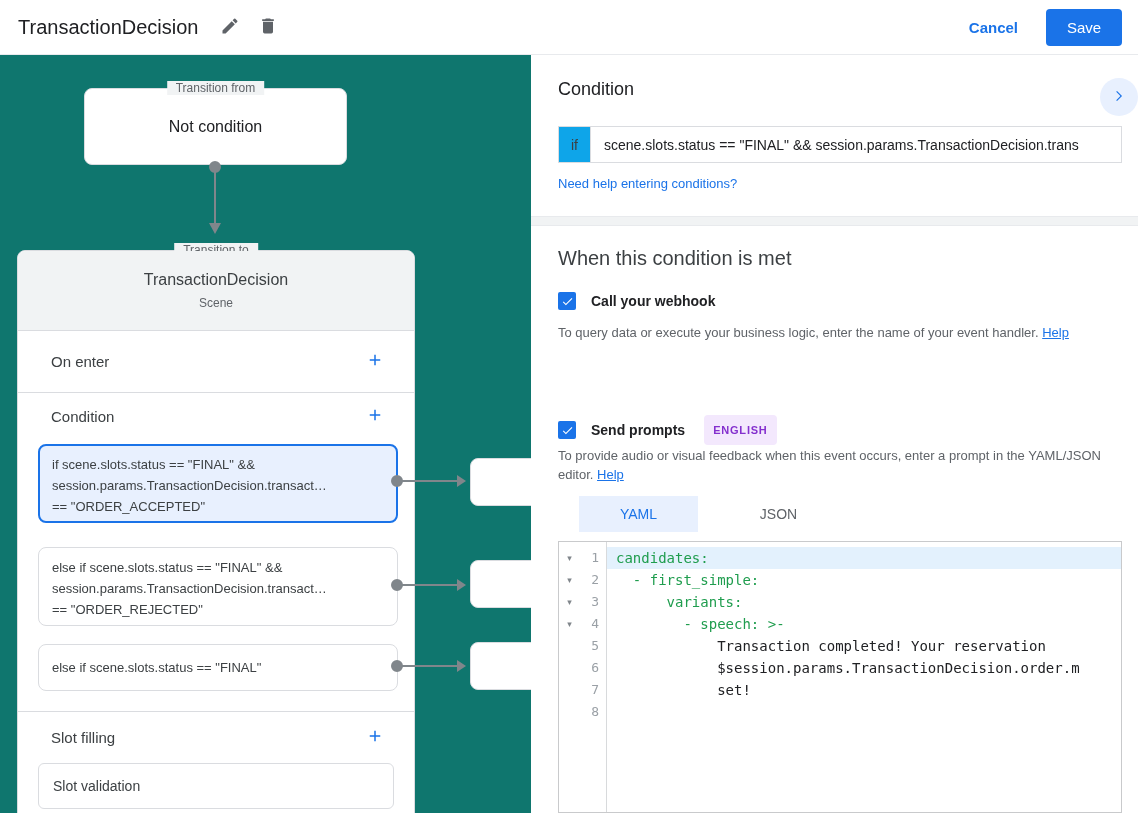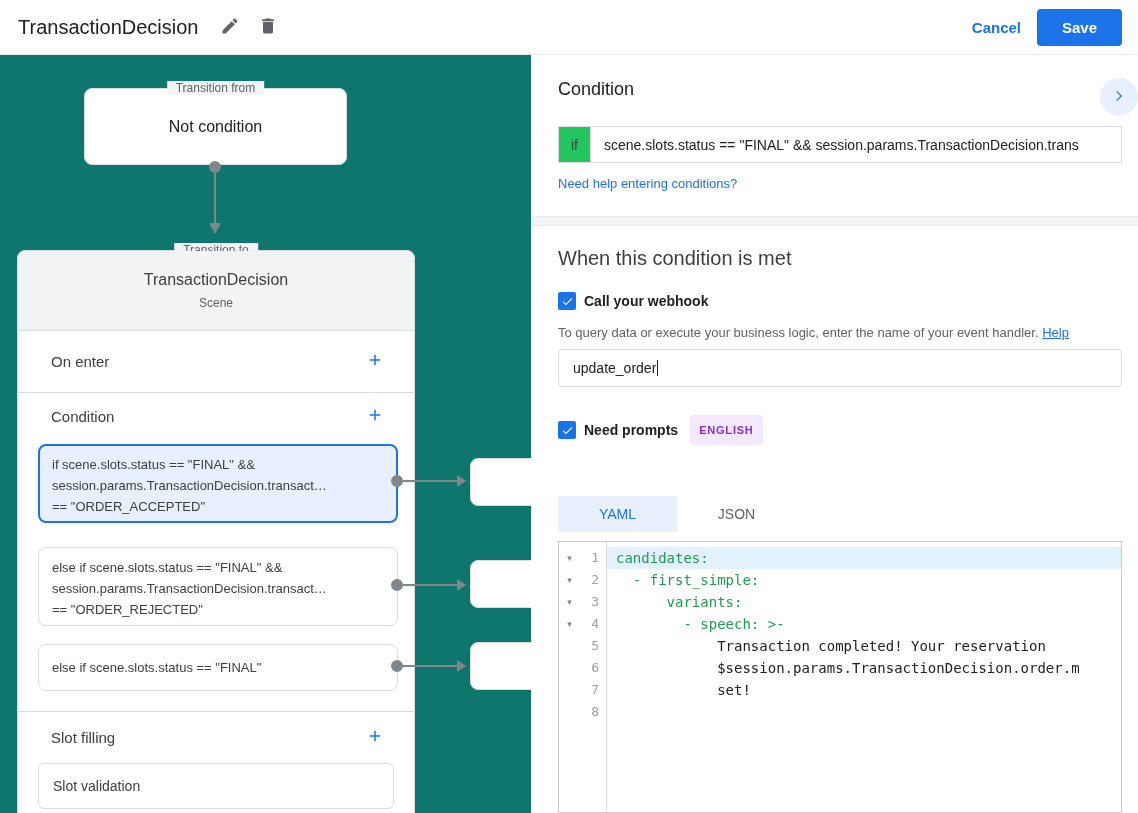--- a/index.html
+++ b/index.html
@@ -9,24 +9,24 @@
 
   
   .topbar { position:absolute; left:0; top:0; width:1138px; height:55px; background:#fff;
             border-bottom:1px solid #e8eaed; display:flex; align-items:center; justify-content:space-between;
             padding:0 16px 0 18px; z-index:30; }
   .topbar-left { display:flex; align-items:center; gap:10px; }
   .page-title { font-size:20px; color:#202124; margin-right:8px; }
   .icon-btn { width:28px; height:28px; border:none; background:transparent; cursor:pointer;
               display:flex; align-items:center; justify-content:center; }
   .icon-btn svg { fill:#5f6368; }
-  .topbar-right { display:flex; align-items:center; gap:16px; }
+  .topbar-right { display:flex; align-items:center; gap:28px; }
   .cancel-link { color:var(--accent,#1a73e8); font-size:15px; font-weight:600; background:none; border:none; cursor:pointer; }
-  .save-btn { background:var(--accent,#1a73e8); color:#fff; font-size:15px; font-weight:700; border:none;
-              border-radius:4px; width:85px; height:37px; cursor:pointer; }
+  .save-btn { background:var(--accent,#1a73e8); color:#fff; font-size:15px; font-weight:400; border:none;
+              border-radius:4px; width:76px; height:37px; cursor:pointer; }
 
   
   .flow { position:absolute; left:0; top:55px; width:531px; height:758px; background:#0f766e; overflow:hidden; }
   .legend { position:absolute; top:-8px; left:50%; transform:translateX(-50%); background:#f1f3f4;
             padding:0 9px; font-size:12px; color:#5f6368; white-space:nowrap; }
   .tf-box { position:absolute; left:84px; top:33px; width:263px; height:77px; background:#fff;
             border:1px solid #dadce0; border-radius:8px; display:flex; align-items:center; justify-content:center; }
   .tf-content { font-size:16px; color:#202124; }
 
   .scene-card { position:absolute; left:17px; top:195px; width:398px; height:630px; background:#fff;
@@ -64,49 +64,49 @@
   .connectors { position:absolute; left:0; top:0; width:531px; height:758px; pointer-events:none; z-index:5; }
 
   
   .panel { position:absolute; left:531px; top:55px; width:607px; height:758px; background:#fff; overflow:hidden; }
   .panel-heading { position:absolute; left:27px; top:24px; font-size:18px; color:#202124; }
   .chevron-btn { position:absolute; left:569px; top:23px; width:38px; height:38px; border-radius:50%;
                  background:var(--selected_bg,#e8f0fe); border:none; cursor:pointer;
                  display:flex; align-items:center; justify-content:center; }
   .if-row { position:absolute; left:27px; top:71px; width:564px; height:37px; border:1px solid #dadce0;
             display:flex; align-items:stretch; background:#fff; }
-  .if-prefix { width:32px; background:#22c55e; border-right:1px solid #dadce0; display:flex;
+  .if-prefix { width:32px; background:#0ea5e9; border-right:1px solid #dadce0; display:flex;
                align-items:center; justify-content:center; font-size:14px; color:#3c4043; }
   .if-value { flex:1; display:flex; align-items:center; padding-left:13px; font-size:14px; color:#202124;
               white-space:nowrap; overflow:hidden; }
   .link { color:var(--link,#1a73e8); font-size:13px; text-decoration:none; cursor:pointer; }
   .cond-help { position:absolute; left:27px; top:121px; }
   .strip { position:absolute; left:0; top:161px; width:607px; height:10px; background:#f1f3f4;
            border-top:1px solid #e8eaed; border-bottom:1px solid #e8eaed; }
   .met-heading { position:absolute; left:27px; top:192px; font-size:20px; color:#3c4043; }
 
-  .check-row { position:absolute; left:27px; display:flex; align-items:center; gap:8px; cursor:pointer; }
+  .check-row { position:absolute; left:27px; display:flex; align-items:center; gap:15px; cursor:pointer; }
   .checkbox { width:18px; height:18px; border-radius:2px; background:var(--accent,#1a73e8);
               display:flex; align-items:center; justify-content:center; flex:none; }
   .check-label { font-size:14px; font-weight:600; color:#202124; }
   .row-webhook { top:237px; }
   .row-prompts { top:360px; }
   .badge { font-size:11px; font-weight:600; letter-spacing:0.8px; color:var(--badge_text,#8430ce);
            background:var(--badge_bg,#f3e8fd); border-radius:4px; padding:9px 9px; margin-left:4px; }
   .helper { position:absolute; left:27px; font-size:13px; color:#5f6368; line-height:19px; }
   .helper .help-link { font-size:13px; text-decoration:underline; color:var(--link,#1a73e8); cursor:pointer; }
   .helper-webhook { top:268px; }
   .helper-prompts { top:391px; width:556px; }
   .text-input { position:absolute; left:27px; top:294px; width:564px; height:38px; border:1px solid #dadce0;
                 border-radius:4px; display:flex; align-items:center; padding:0 14px; font-size:14px; color:#202124; }
   .caret { display:inline-block; width:1px; height:16px; background:#202124; margin-left:1px; }
 
   .tabs { position:absolute; left:27px; top:441px; display:flex; }
   .tab { width:119px; height:36px; display:flex; align-items:center; justify-content:center;
-         font-size:14px; cursor:pointer; color:#5f6368; background:transparent; border:none; }
+         font-size:14px; cursor:pointer; color:#5f6368; background:transparent; border:none;margin-left:21px; }
   .tab.active { background:var(--selected_bg,#e8f0fe); color:var(--accent,#1a73e8); }
 
   .editor { position:absolute; left:27px; top:486px; width:564px; height:272px; border:1px solid #c9cacc;
             background:#fff; overflow:hidden; padding-top:5px; cursor:text; }
   .gutter-line { position:absolute; left:47px; top:0; width:1px; height:272px; background:#d8dadc; }
   .cm-row { display:flex; height:22px; line-height:22px; font-family:"DejaVu Sans Mono","Liberation Mono",monospace; }
   .cm-fold { width:21px; text-align:center; font-size:9px; color:#80868b; cursor:pointer;
              font-family:"Liberation Sans",sans-serif; }
   .cm-num { width:26px; text-align:right; padding-right:7px; font-size:13px; color:#9aa0a6; flex:none; }
   .cm-code { flex:1; padding-left:10px; font-size:14px; white-space:pre; overflow:hidden; color:#202124; }
@@ -252,33 +252,33 @@
         <svg width="13" height="13" viewBox="0 0 24 24">
             <path d="M9 16.2 4.8 12l-1.4 1.4L9 19 21 7l-1.4-1.4z" fill="#fff"></path>
           </svg>
       </span>
       <span class="check-label">Call your webhook</span>
     </div>
     <div class="helper helper-webhook">
       <span>To query data or execute your business logic, enter the name of your event handler.</span>
       <a class="help-link">Help</a>
     </div>
-    <div class="text-input">
-      <span>update_order</span>
-      <span class="caret"></span>
-    </div>
 
     <div class="check-row row-prompts">
       <span class="checkbox">
         <svg width="13" height="13" viewBox="0 0 24 24">
             <path d="M9 16.2 4.8 12l-1.4 1.4L9 19 21 7l-1.4-1.4z" fill="#fff"></path>
           </svg>
       </span>
-      <span class="check-label">Need prompts</span>
+      <span class="check-label">Send prompts</span>
       <span class="badge">ENGLISH</span>
+    </div>
+    <div class="helper helper-prompts">
+      <span>To provide audio or visual feedback when this event occurs, enter a prompt in the YAML/JSON editor.</span>
+      <a class="help-link">Help</a>
     </div>
 
     <div class="tabs">
       <button class="tab active">YAML</button>
       <button class="tab">JSON</button>
     </div>
 
     <div class="editor">
       <div class="gutter-line"></div>
       <div class="cm-row green hl">

